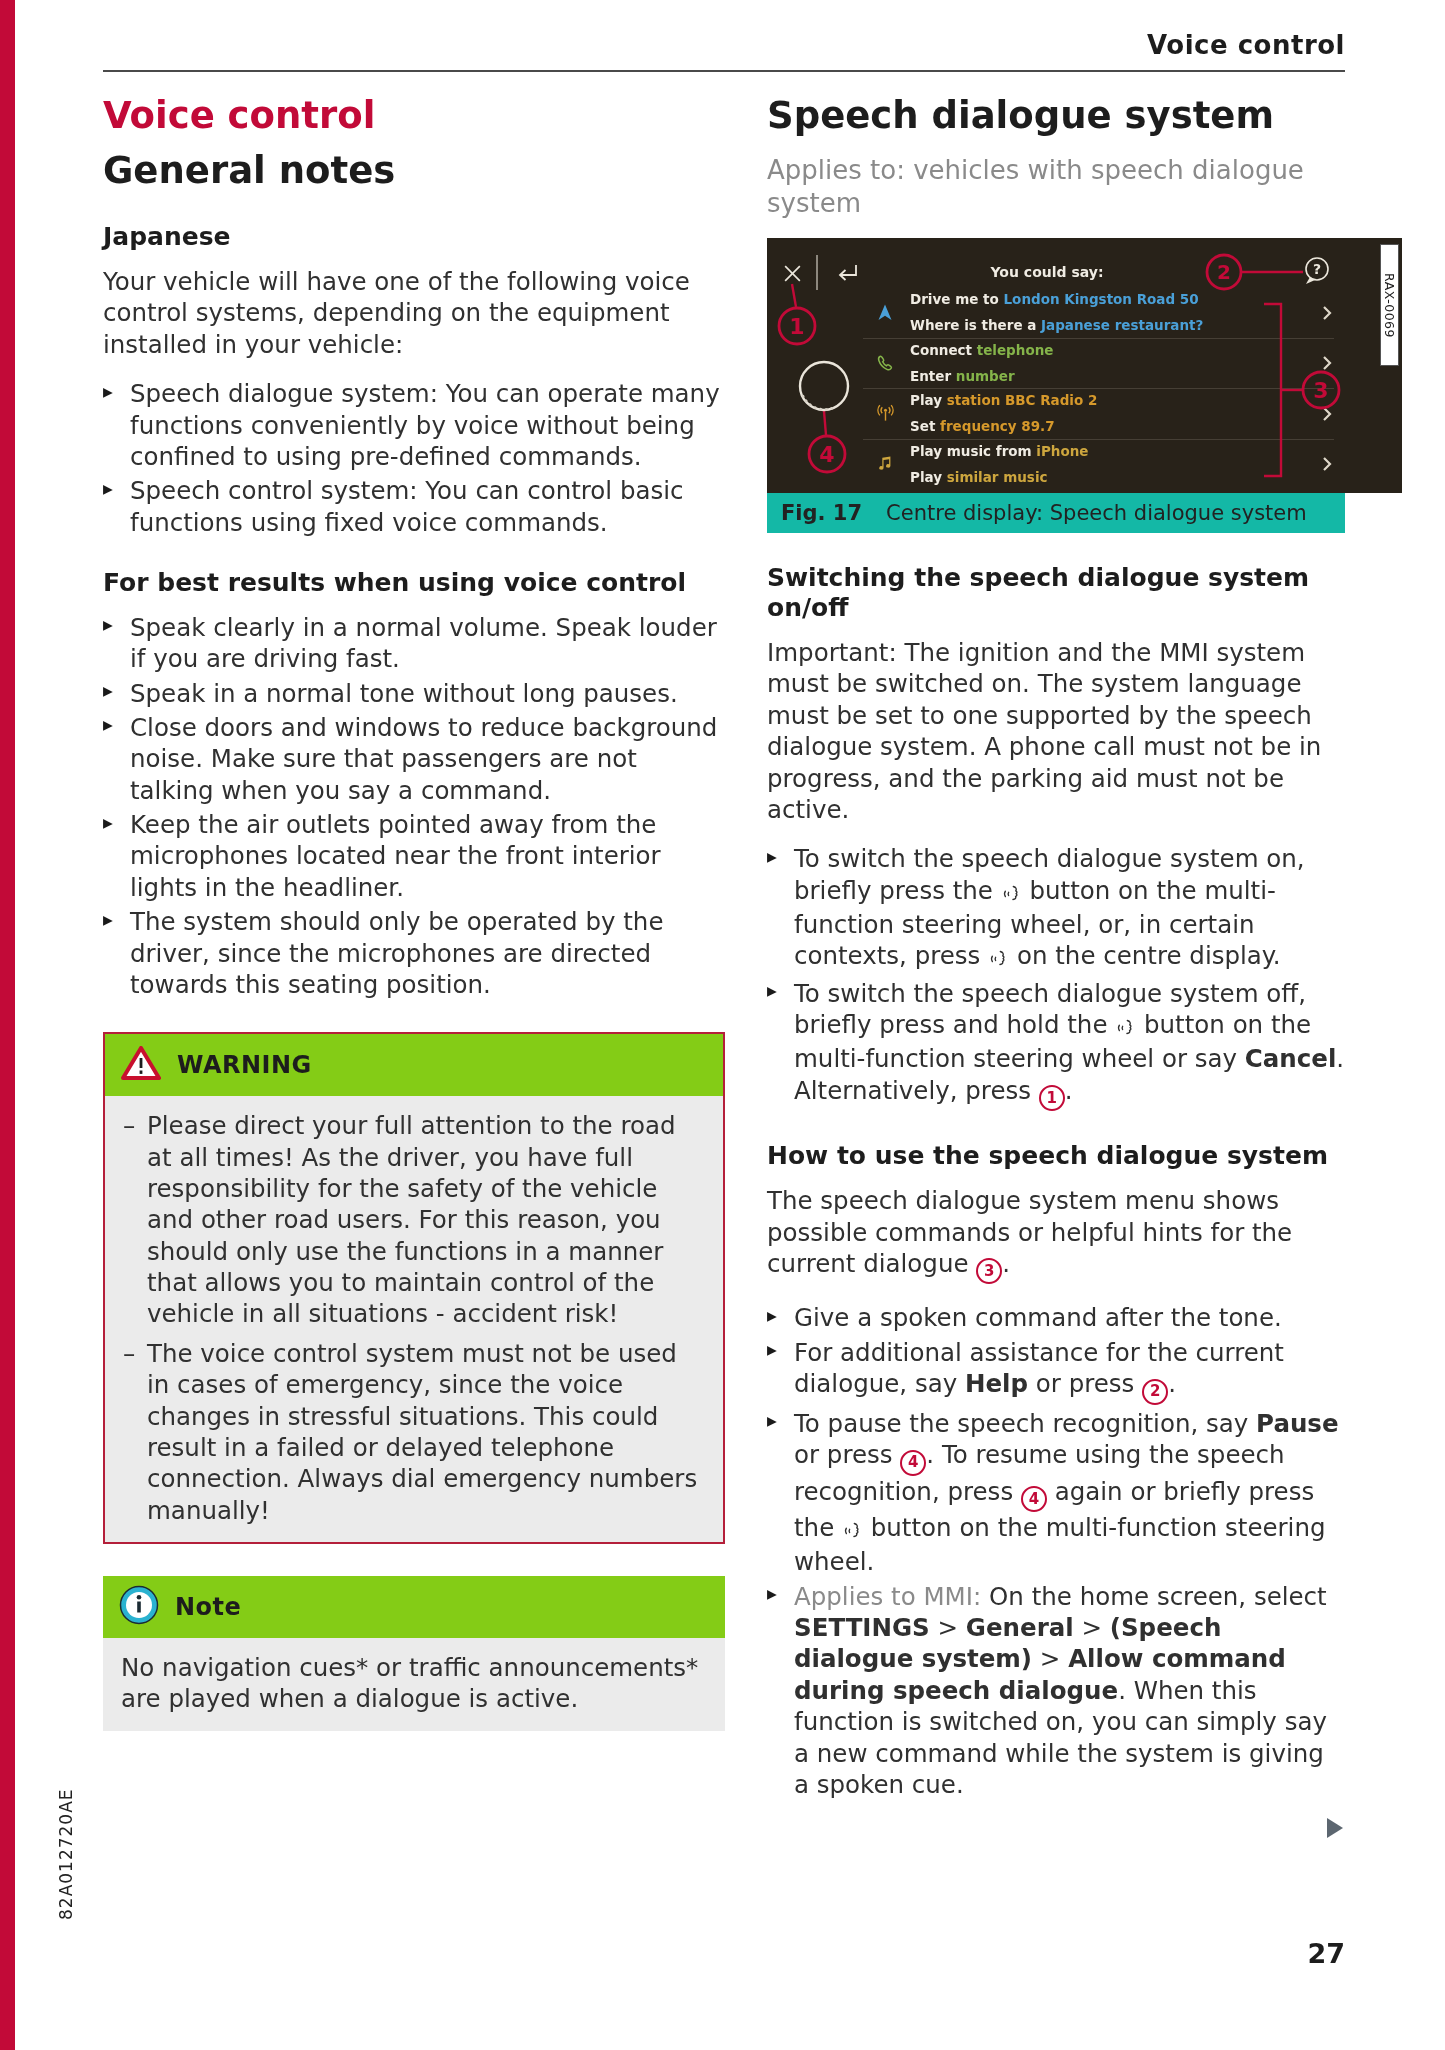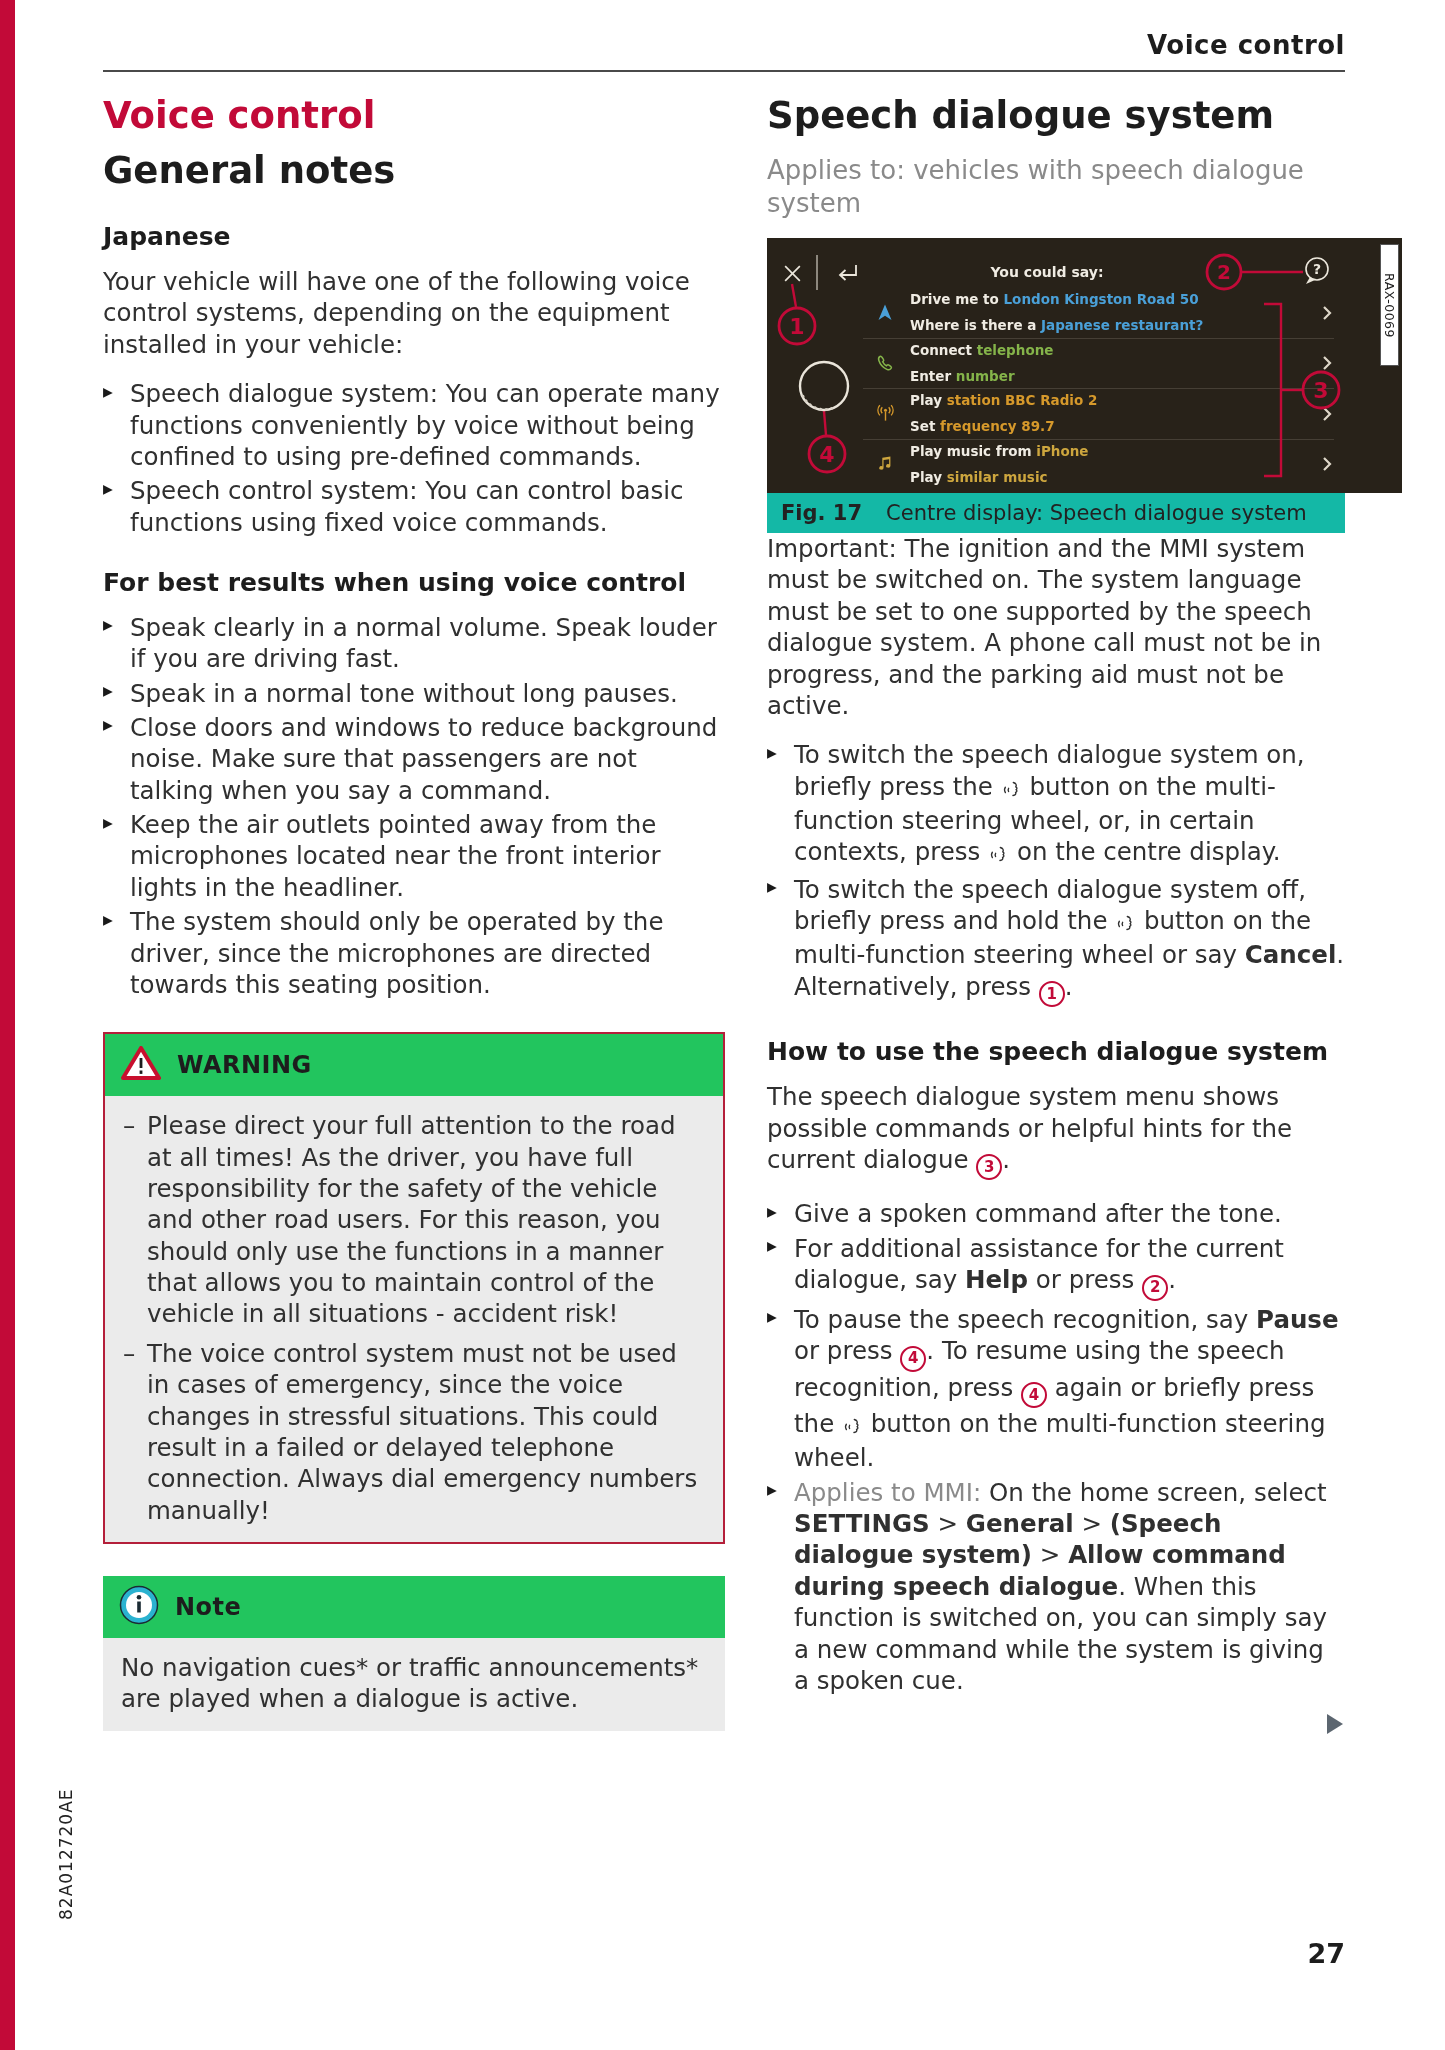--- a/index.html
+++ b/index.html
@@ -26,21 +26,21 @@
   ul.tri-list>li::before{content:"\25B8";position:absolute;left:0;top:.02em;font-size:.8em;color:#1a1a1a;}
 
   .cnum{display:inline-flex;align-items:center;justify-content:center;width:22px;height:22px;
         border:2.2px solid #c20a38;border-radius:50%;color:#c20a38;font-size:15px;font-weight:bold;
         vertical-align:-4px;line-height:1;}
   .speak-icon{display:inline-block;vertical-align:-3px;margin:0 1px;}
 
   
   .infobox{margin-top:32px;}
   .warning-box{border:2px solid #b41f3a;}
-  .box-head{background:#22c55e;display:flex;align-items:center;gap:16px;padding:9px 16px;min-height:44px;}
+  .box-head{background:#84cc16;display:flex;align-items:center;gap:16px;padding:9px 16px;min-height:44px;}
   .box-head .box-label{font-size:24px;font-weight:bold;color:#1d1d1d;letter-spacing:.5px;}
   .box-body{background:#ebebeb;padding:14px 18px 16px 18px;}
   .box-body p{margin:0;}
   ul.dash-list{list-style:none;margin:0;padding:0;}
   ul.dash-list>li{position:relative;padding-left:24px;font-size:24.5px;line-height:1.28;margin:0 0 8px 0;}
   ul.dash-list>li:last-child{margin-bottom:0;}
   ul.dash-list>li::before{content:"\2013";position:absolute;left:0;top:0;}
 
   
   figure{margin:4px 0 0 0;}
@@ -265,20 +265,21 @@
             <path d="M543 39 L539 46 L548 42 Z" fill="#ece7dc"></path>
             <text x="550" y="36" font-size="14" font-weight="bold" fill="#ece7dc" text-anchor="middle" font-family="DejaVu Sans, sans-serif">?</text>
           </g>
         </svg>
       </div>
       <figcaption>
         <span class="figlabel">Fig. 17</span><span>Centre display: Speech dialogue system</span>
       </figcaption>
     </figure>
 
+    <h3>Switching the speech dialogue system on/off</h3>
     <p>Important: The ignition and the MMI system must be switched on. The system language must be set to one supported by the speech dialogue system. A phone call must not be in progress, and the parking aid must not be active.</p>
     <ul class="tri-list">
         <li>To switch the speech dialogue system on, briefly press the <span class="speak-icon"><svg width="19" height="18" viewBox="0 0 20 20">
               <g fill="none" stroke="#303030" stroke-width="1.5" stroke-linecap="round">
                 <path d="M3.2 8 a5.5 5.5 0 0 0 0 6"></path>
                 <path d="M6.8 9.2 a3.4 3.4 0 0 0 0 3.6"></path>
                 <path d="M12 2.8 q4.6 1.4 2.8 4.8 q2.2 1.4 0.4 3.2 q1.8 1.6 -0.6 3 q1 2.8 -3 3.4"></path>
               </g>
             </svg></span> button on the multi-function steering wheel, or, in certain contexts, press <span class="speak-icon"><svg width="19" height="18" viewBox="0 0 20 20">
               <g fill="none" stroke="#303030" stroke-width="1.5" stroke-linecap="round">

